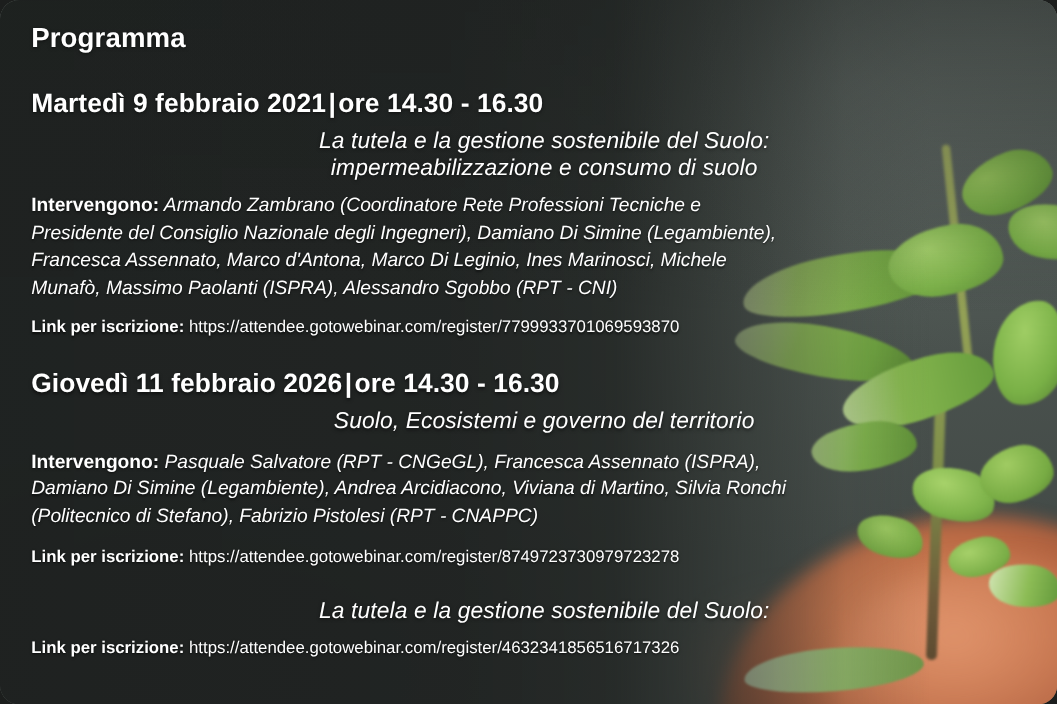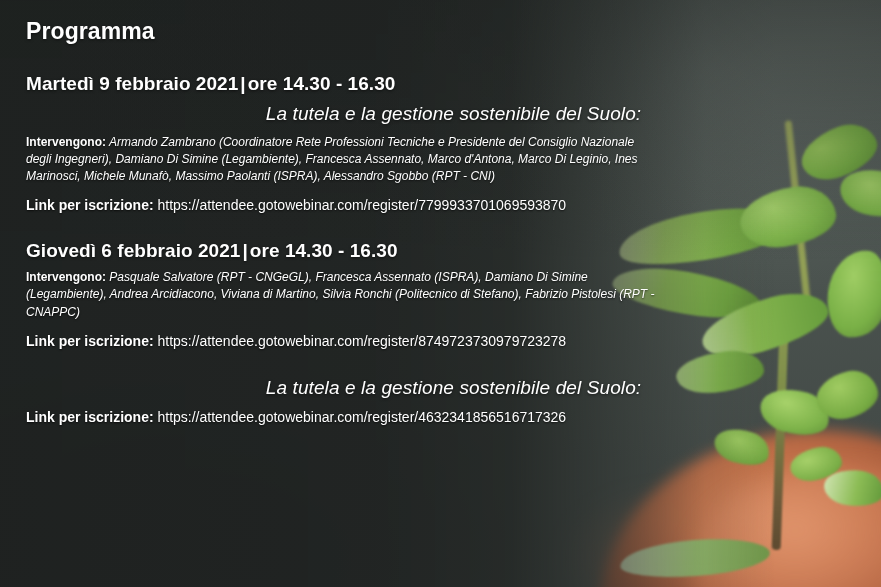--- a/index.html
+++ b/index.html
@@ -10,20 +10,21 @@
   * { box-sizing: border-box; }
 
   #poster {
     position: relative;
     width: 881px;
     height: 587px;
     overflow: hidden;
     font-family: "Liberation Sans", sans-serif;
     color: #ffffff;
     background: #3d443f;
+    border-radius: 16px;
   }
 
   
   .photo { position: absolute; inset: 0; overflow: hidden; }
 
   
   .bg-base {
     position: absolute; inset: -6%;
     background:
       radial-gradient(ellipse 70% 60% at 78% 16%, #5d6561 0%, #4c5450 45%, #434a47 100%),
@@ -172,42 +173,42 @@
     font-size: 23px;
     font-weight: bold;
     letter-spacing: .1px;
     margin: 0 0 28px 0;
     text-shadow: 0 1px 3px rgba(0,0,0,.55);
   }
 
   .session { margin-bottom: 22px; }
 
   .session-date {
-    font-size: 19px;
+    font-size: 22px;
     font-weight: bold;
     margin-bottom: 7px;
     letter-spacing: .05px;
     text-shadow: 0 1px 3px rgba(0,0,0,.6);
     white-space: nowrap;
   }
   .session-date .sep { font-weight: bold; padding: 0 2px; }
 
   .session-title {
     font-size: 19px;
     font-style: italic;
     line-height: 1.22;
     margin-bottom: 9px;
     letter-spacing: .1px;
     text-shadow: 0 1px 3px rgba(0,0,0,.6);
     text-align: center;
   }
   .session-title .tl { display: block; }
 
   .speakers {
-    font-size: 12px;
+    font-size: 16px;
     font-style: italic;
     line-height: 1.42;
     margin-bottom: 11px;
     max-width: 630px;
     text-shadow: 0 1px 2px rgba(0,0,0,.65);
   }
   .speakers .lbl {
     font-weight: bold;
     font-style: normal;
   }
@@ -269,34 +270,38 @@
   <div class="content">
 
     <h1 class="poster-title">Programma</h1>
 
     <div class="session" id="session-1">
       <div class="session-date">
         <span>Martedì 9 febbraio 2021</span><span class="sep">|</span><span>ore 14.30 - 16.30</span>
       </div>
       <div class="session-title">
         <span class="tl">La tutela e la gestione sostenibile del Suolo:</span>
+        <span class="tl">impermeabilizzazione e consumo di suolo</span>
       </div>
       <div class="speakers">
         <span class="lbl">Intervengono:</span>
         <span>Armando Zambrano (Coordinatore Rete Professioni Tecniche e Presidente del Consiglio Nazionale degli Ingegneri), Damiano Di Simine (Legambiente), Francesca Assennato, Marco d'Antona, Marco Di Leginio, Ines Marinosci, Michele Munafò, Massimo Paolanti (ISPRA), Alessandro Sgobbo (RPT - CNI)</span>
       </div>
       <div class="link-line">
         <span class="lbl">Link per iscrizione:</span>
         <span class="url">https://attendee.gotowebinar.com/register/7799933701069593870</span>
       </div>
     </div>
 
     <div class="session" id="session-2">
       <div class="session-date">
-        <span>Giovedì 6 febbraio 2021</span><span class="sep">|</span><span>ore 14.30 - 16.30</span>
+        <span>Giovedì 11 febbraio 2026</span><span class="sep">|</span><span>ore 14.30 - 16.30</span>
+      </div>
+      <div class="session-title">
+        <span class="tl">Suolo, Ecosistemi e governo del territorio</span>
       </div>
       <div class="speakers">
         <span class="lbl">Intervengono:</span>
         <span>Pasquale Salvatore (RPT - CNGeGL), Francesca Assennato (ISPRA), Damiano Di Simine (Legambiente), Andrea Arcidiacono, Viviana di Martino, Silvia Ronchi (Politecnico di Stefano), Fabrizio Pistolesi (RPT - CNAPPC)</span>
       </div>
       <div class="link-line">
         <span class="lbl">Link per iscrizione:</span>
         <span class="url">https://attendee.gotowebinar.com/register/8749723730979723278</span>
       </div>
     </div>

